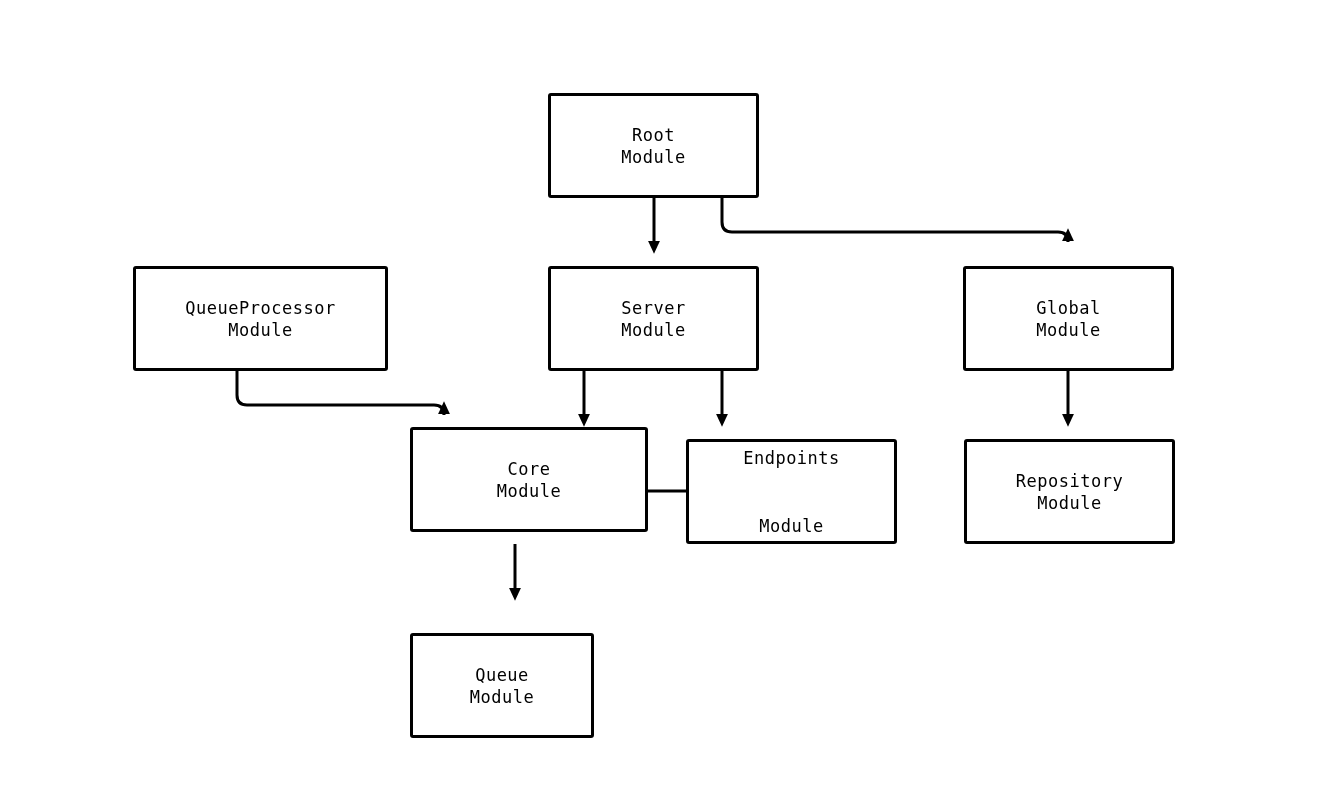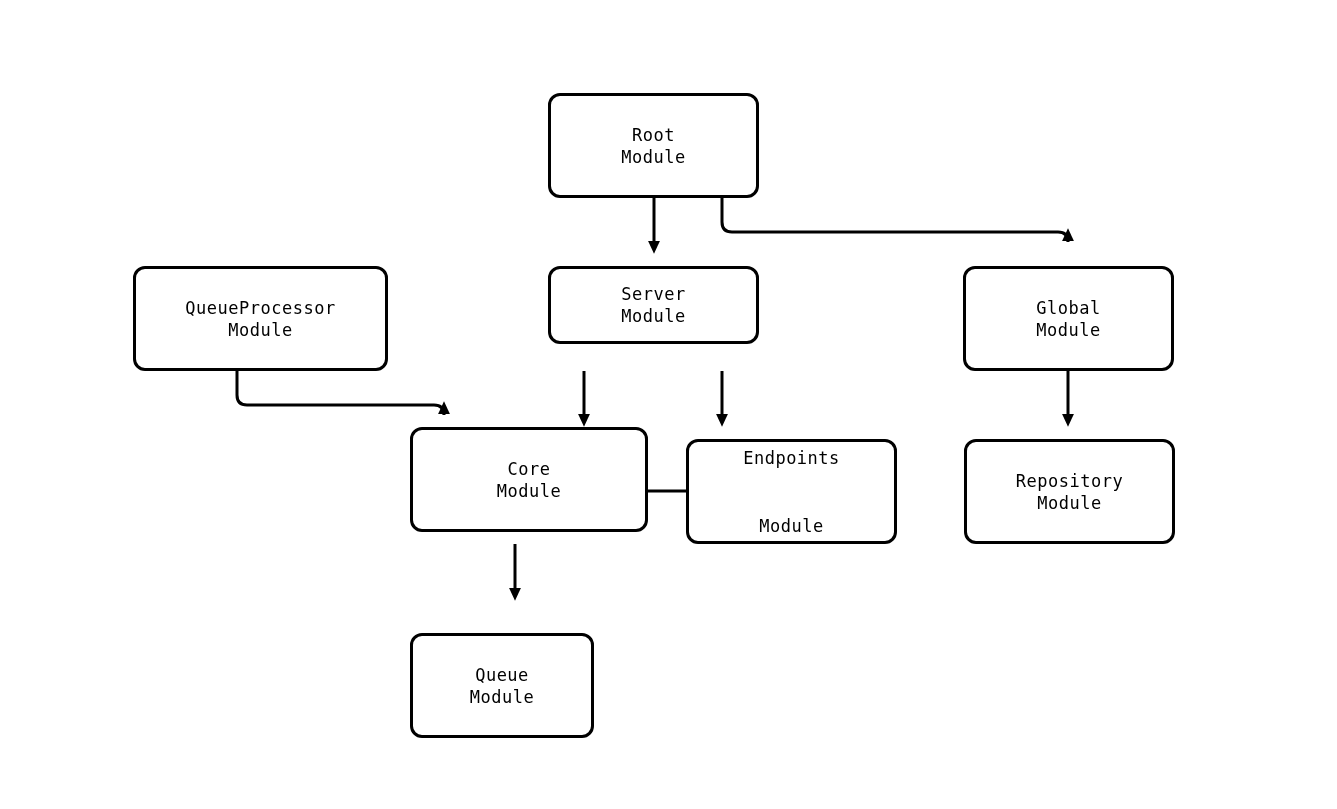--- a/index.html
+++ b/index.html
@@ -21,21 +21,21 @@
     position: absolute;
     top: 0;
     left: 0;
     width: 1337px;
     height: 809px;
   }
   .node {
     position: absolute;
     box-sizing: border-box;
     border: 3px solid #000000;
-    border-radius: 12px;
+    border-radius: 3px;
     background: #ffffff;
     display: flex;
     flex-direction: column;
     align-items: center;
     justify-content: center;
     z-index: 2;
   }
   .node-line {
     font-family: "DejaVu Sans Mono", monospace;
     font-size: 17px;
@@ -94,21 +94,21 @@
   <div class="node" style="left:548px; top:93px; width:211px; height:105px;">
     <span class="node-line">Root</span>
     <span class="node-line">Module</span>
   </div>
 
   <div class="node" style="left:133px; top:266px; width:255px; height:105px;">
     <span class="node-line">QueueProcessor</span>
     <span class="node-line">Module</span>
   </div>
 
-  <div class="node" style="left:548px; top:266px; width:211px; height:78px;">
+  <div class="node" style="left:548px; top:266px; width:211px; height:105px;">
     <span class="node-line">Server</span>
     <span class="node-line">Module</span>
   </div>
 
   <div class="node" style="left:963px; top:266px; width:211px; height:105px;">
     <span class="node-line">Global</span>
     <span class="node-line">Module</span>
   </div>
 
   <div class="node" style="left:410px; top:427px; width:238px; height:105px;">

